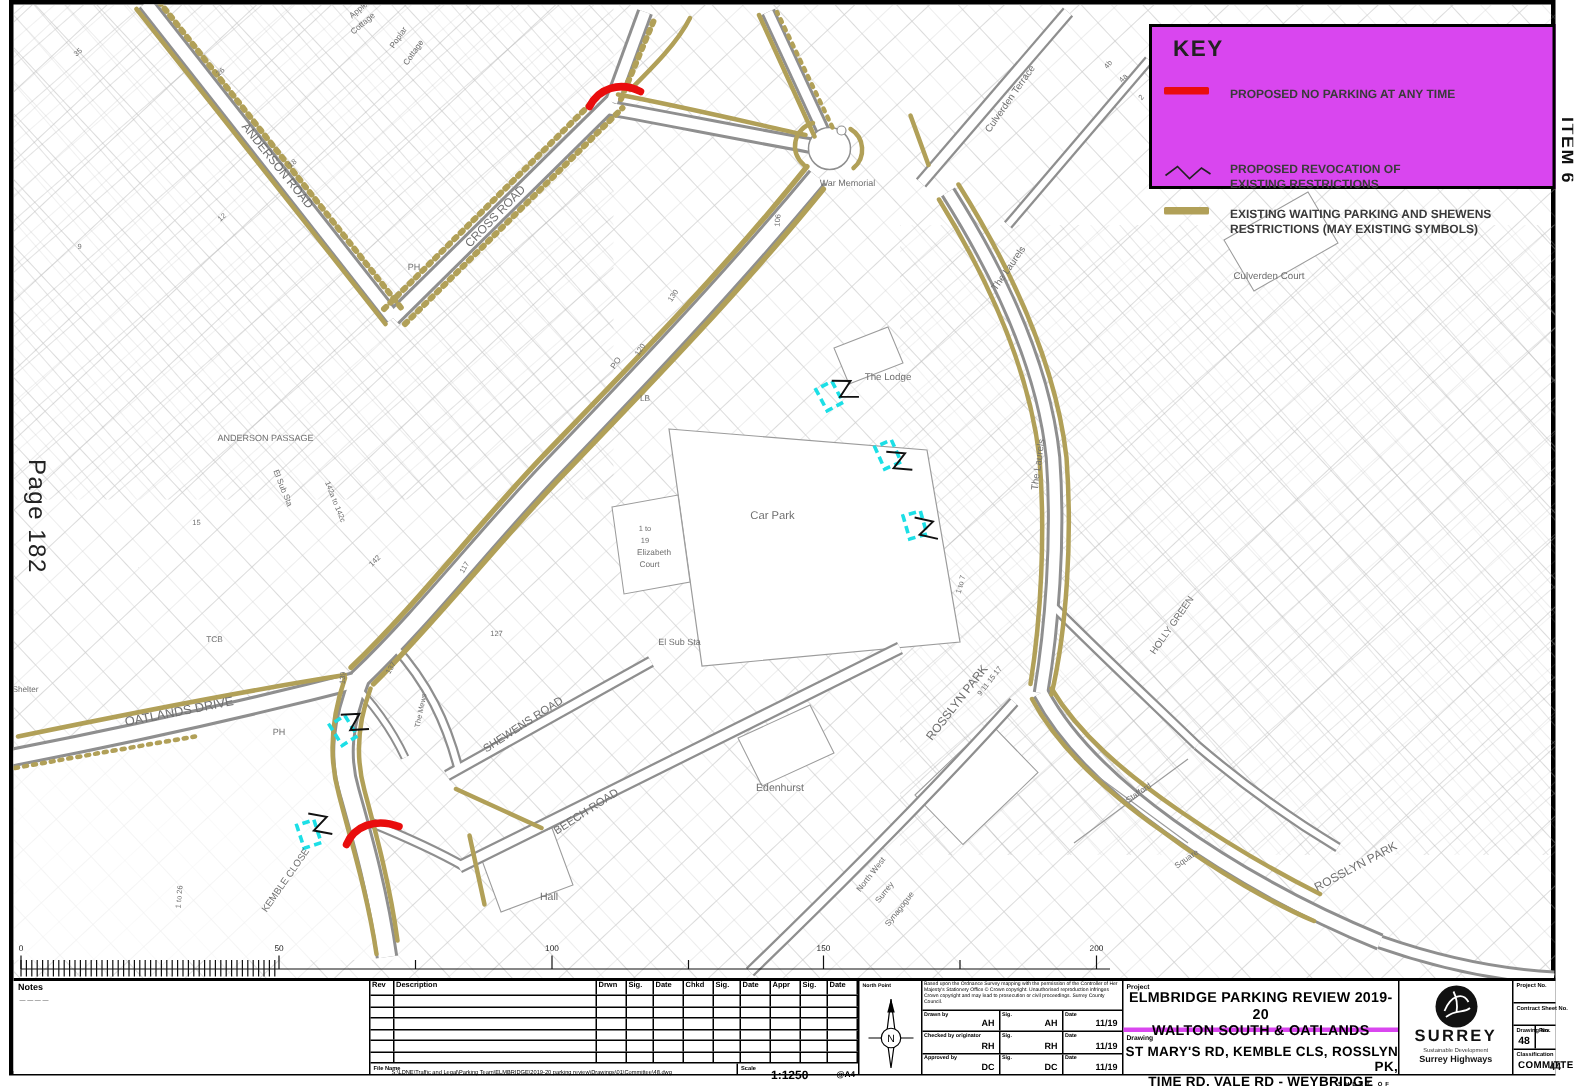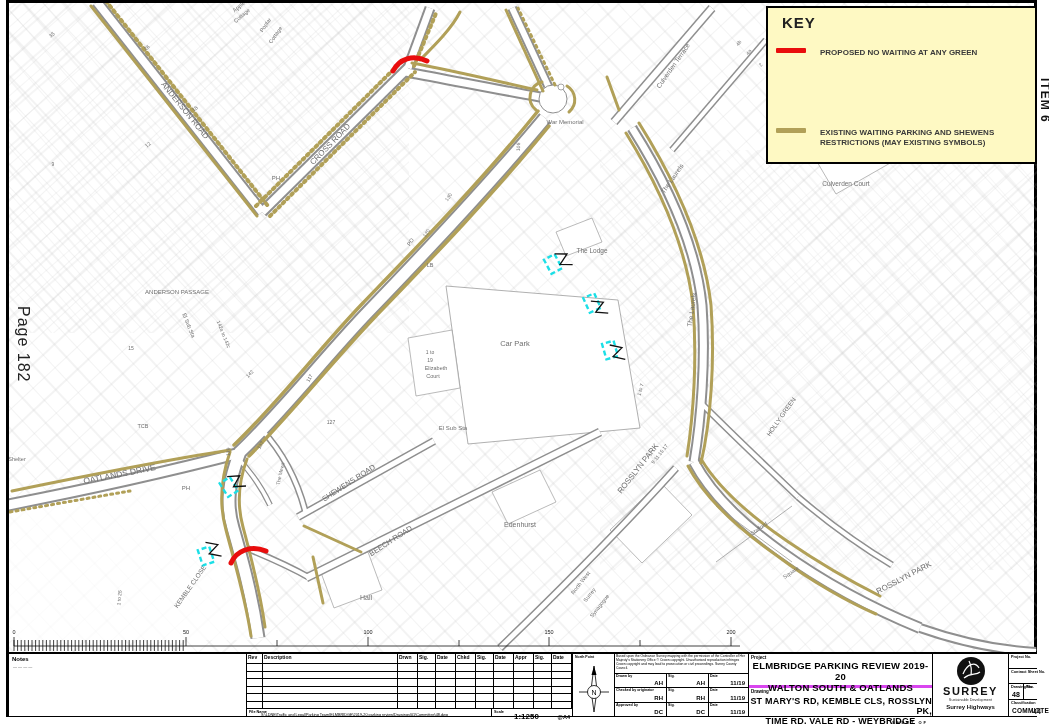--- a/index.html
+++ b/index.html
@@ -3,21 +3,21 @@
 <meta charset="utf-8">
 <style>
   html,body{margin:0;padding:0;background:#fff;}
   #sheet{position:relative;width:1049px;height:724px;background:#fff;overflow:hidden;
          font-family:"Liberation Sans",sans-serif;}
   
   #frame{position:absolute;left:6px;top:0;width:1031px;height:717px;border:3px solid #000;box-sizing:border-box;}
   #map-wrap{position:absolute;left:9px;top:3px;width:1028px;height:649px;}
   svg text{font-family:"Liberation Sans",sans-serif;}
   
-  #key-box{position:absolute;left:766px;top:6px;width:271px;height:158px;background:#fef9c3;
+  #key-box{position:absolute;left:766px;top:16px;width:271px;height:110px;background:#d946ef;
            border:2px solid #000;box-sizing:border-box;z-index:5;}
   #key-title{position:absolute;left:14px;top:6px;font-size:15px;font-weight:bold;color:#222;letter-spacing:1px;}
   .key-row{position:absolute;left:8px;display:flex;align-items:flex-start;}
   .key-swatch{width:36px;flex:0 0 36px;margin-right:8px;display:flex;align-items:center;justify-content:flex-start;}
   .key-text{font-size:8px;font-weight:bold;color:#3a3a3a;line-height:1.25;}
   .swatch-bar{width:30px;height:5px;border-radius:1px;}
   .red-bar{background:var(--proposed-red);}
   .tan-bar{background:var(--existing-tan);}
   
   #page-label{position:absolute;left:14px;top:306px;writing-mode:vertical-rl;font-size:16px;color:#222;letter-spacing:1px;z-index:6;}
@@ -406,21 +406,31 @@
         </g>
   </svg>
   </div>
 
   <div id="key-box">
     <div id="key-title">KEY</div>
     <div class="key-row" style="top:40px;">
       <span class="key-swatch">
           <span class="swatch-bar red-bar"></span>
         </span>
-      <span class="key-text">PROPOSED NO WAITING AT ANY GREEN</span>
+      <span class="key-text">PROPOSED NO PARKING AT ANY TIME</span>
+    </div>
+    <div class="key-row" style="top:90px;">
+      <span class="key-swatch">
+        <svg width="34" height="14">
+            <path d="M1,9 L9,3 L17,11 L25,4 L31,8" fill="none" stroke="#222" stroke-width="1.1"></path>
+          </svg>
+      </span>
+      <span class="key-text">
+        <span>PROPOSED REVOCATION OF</span><br><span>EXISTING RESTRICTIONS</span>
+      </span>
     </div>
     <div class="key-row" style="top:120px;">
       <span class="key-swatch">
           <span class="swatch-bar tan-bar"></span>
         </span>
       <span class="key-text">
         <span>EXISTING WAITING PARKING AND SHEWENS</span><br><span>RESTRICTIONS (MAY EXISTING SYMBOLS)</span>
       </span>
     </div>
   </div>

